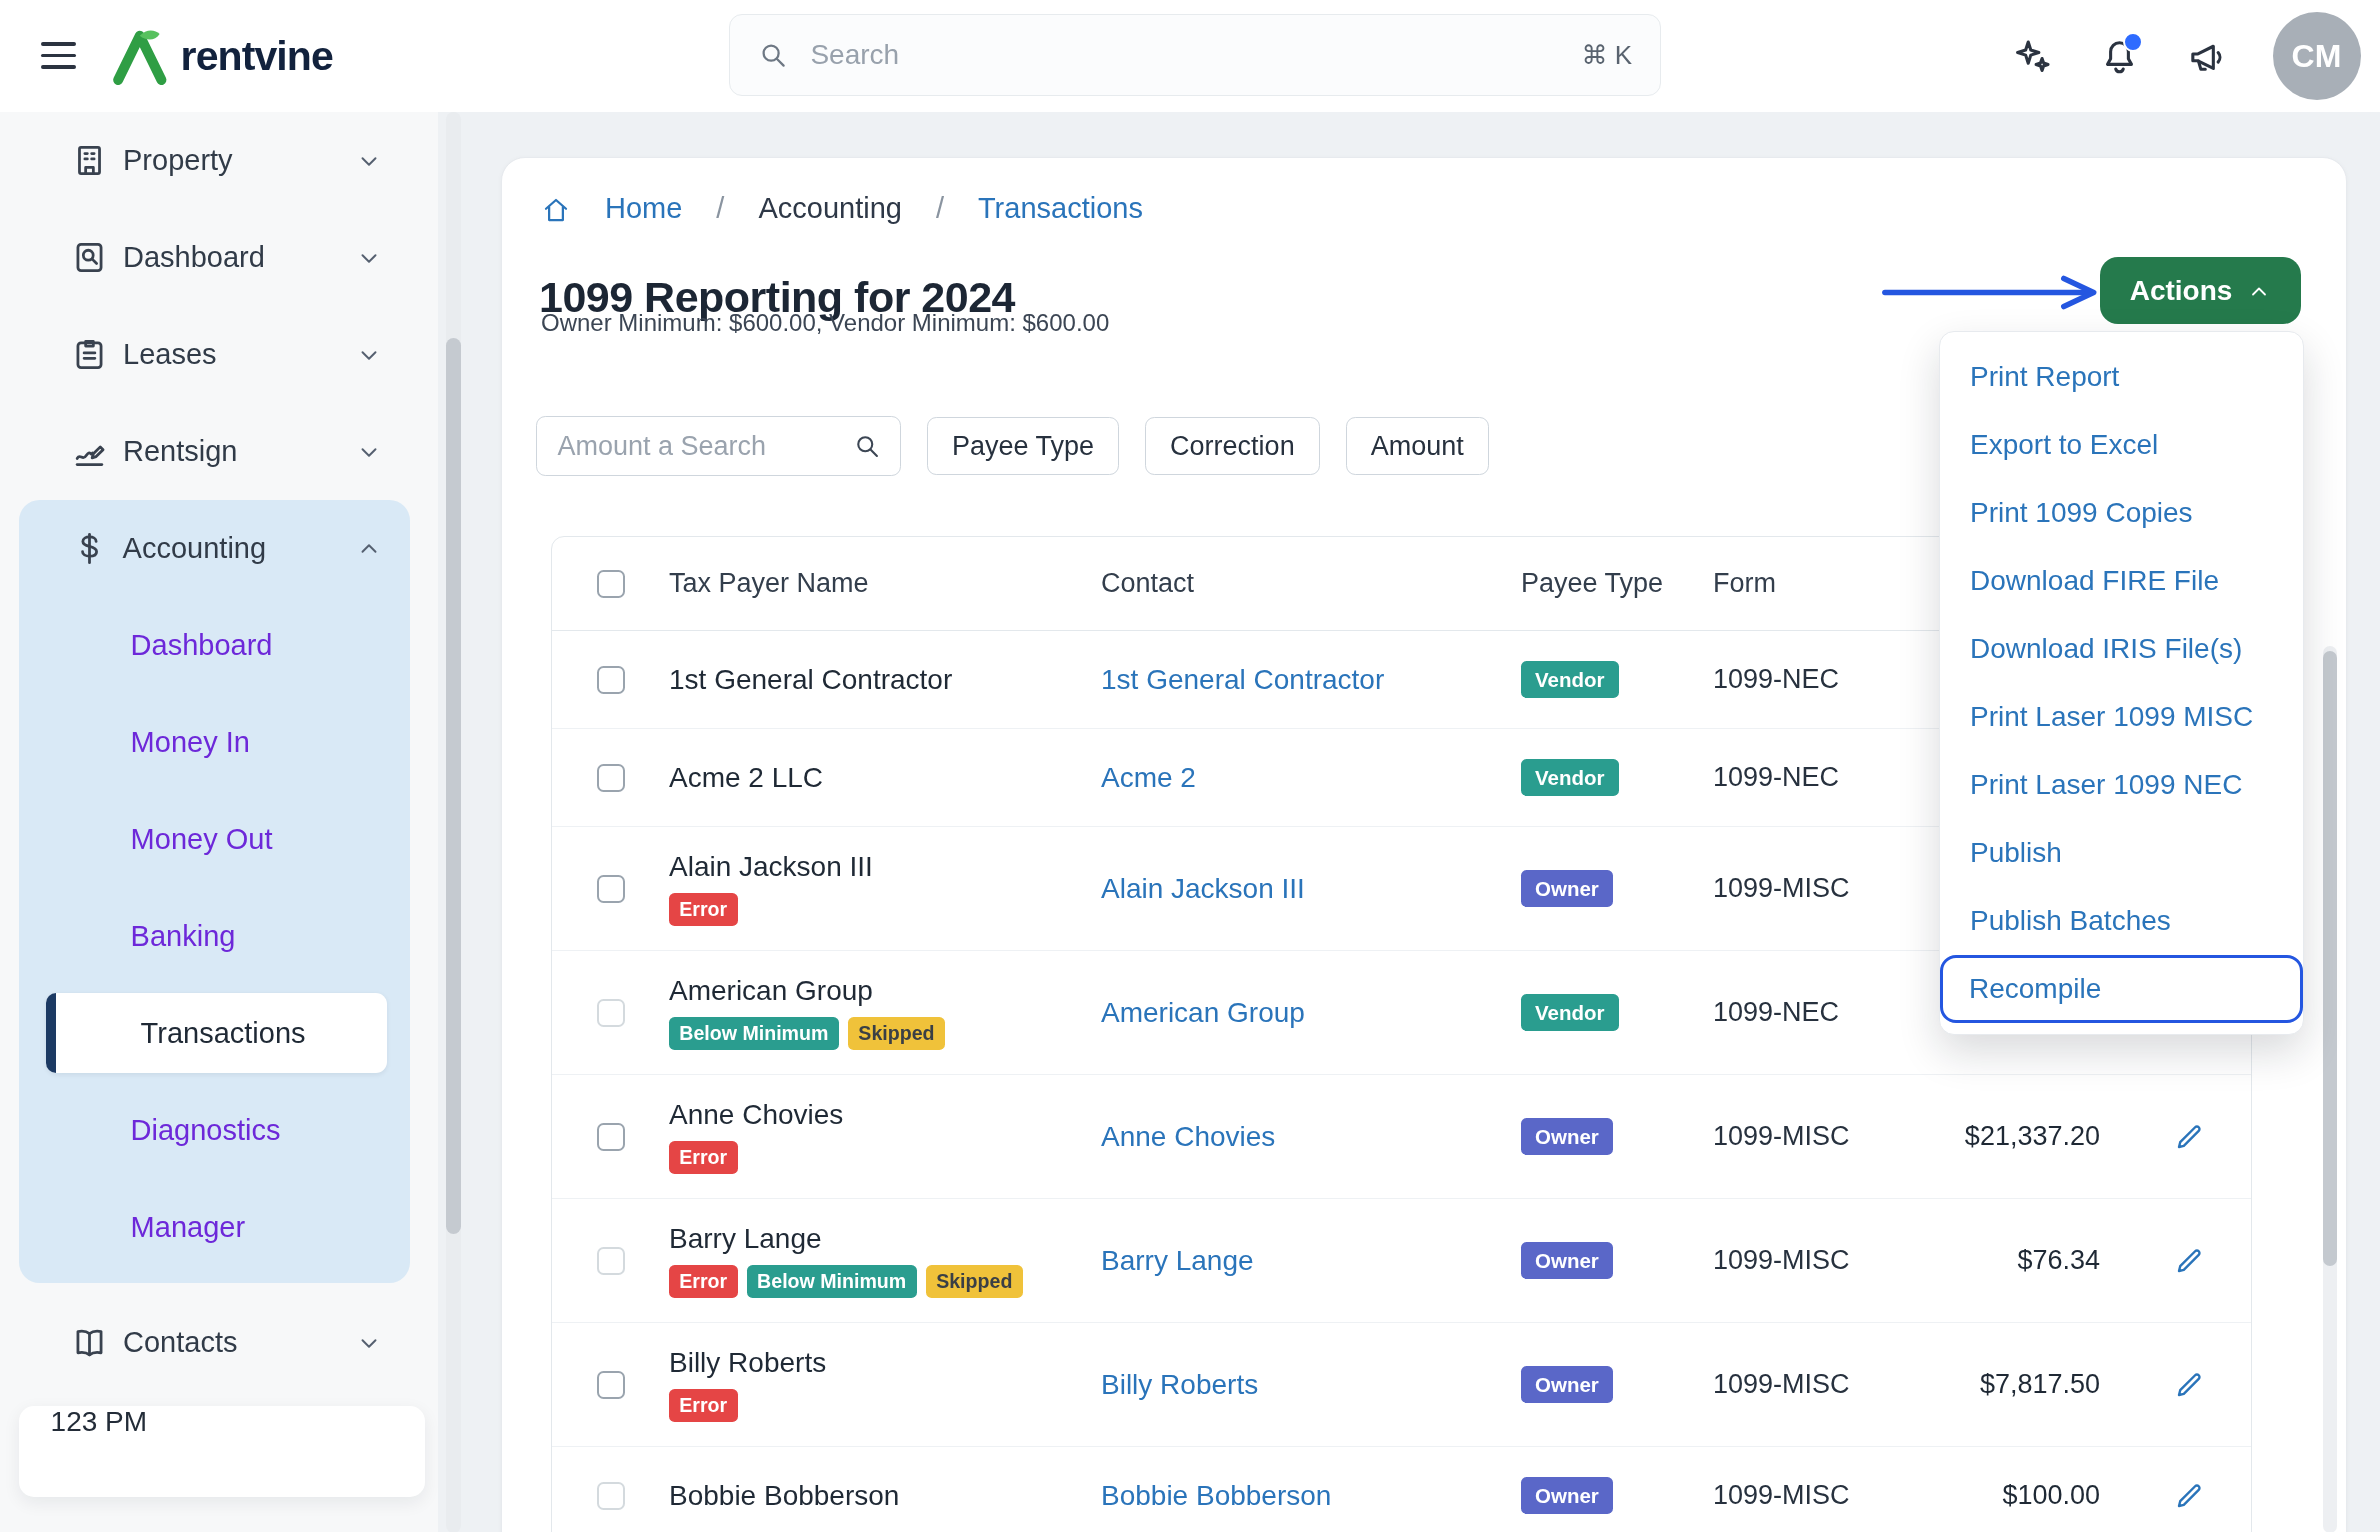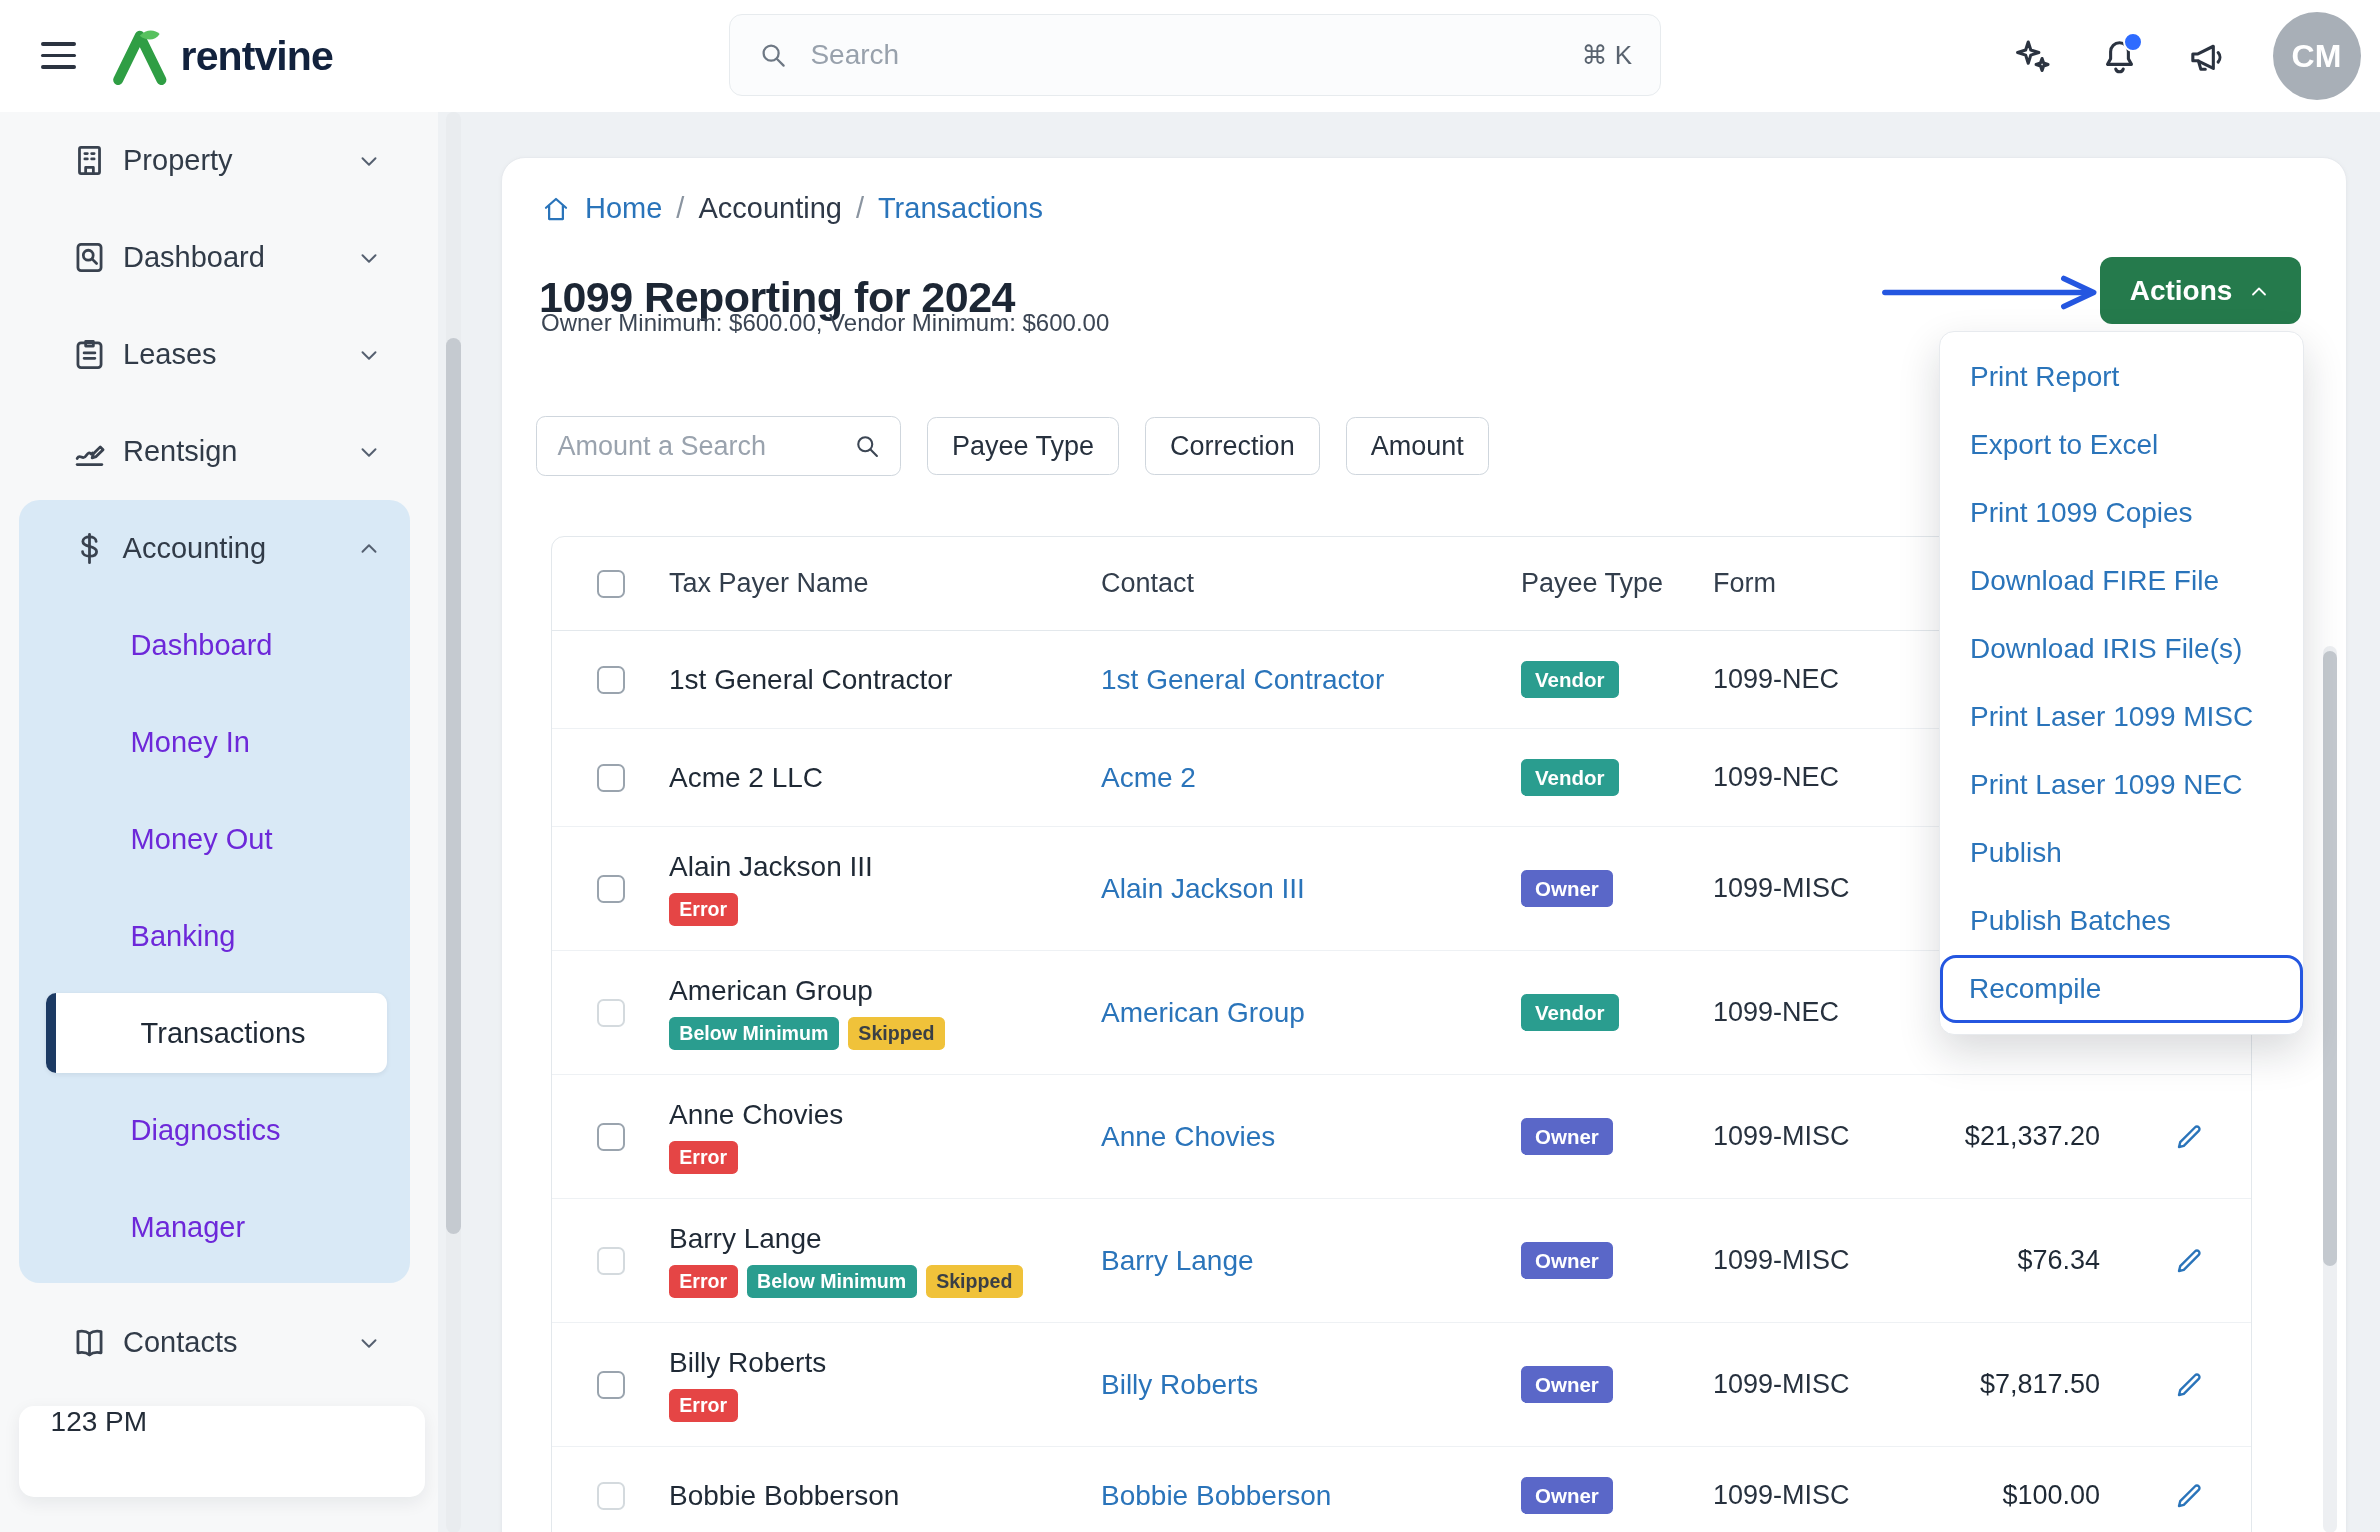--- a/index.html
+++ b/index.html
@@ -41,29 +41,29 @@
   .side-bottom-item{margin-top:11.2px}
   .clock{position:absolute;left:18.6px;bottom:36px;width:406px;height:91px;background:#fff;border-radius:15px;
        box-shadow:0 5.6px 17px rgba(16,24,40,.07);display:flex;padding-left:32px;box-sizing:border-box;
        font-size:28px;color:#232c38}
   .side-scroll{position:absolute;left:446px;top:0;bottom:0;width:15px;background:#e9ecef;border-radius:7.5px;cursor:pointer}
   .side-scroll-thumb{position:absolute;left:0;top:226px;width:15px;height:896px;background:#c5cad0;border-radius:7.5px}
 
   
   .card{position:absolute;left:501px;top:45px;right:34px;bottom:-37px;background:#fff;border-radius:24px;
        border:0.9px solid #e7eaee;box-shadow:0 1.9px 5.6px rgba(16,24,40,.04);z-index:1;overflow:hidden}
-  .breadcrumb{position:absolute;left:39px;top:34px;display:flex;align-items:center;gap:14px;font-size:29px}
+  .breadcrumb{position:absolute;left:39px;top:34px;display:flex;align-items:flex-end;gap:34px;font-size:29px}
   .bc-home{width:30px;height:30px;color:#2a74ba}
   .bc-link{color:#2a74ba;cursor:pointer}
   .bc-plain{color:#2e3847}
   .bc-sep{color:#8a94a0}
   .page-title{position:absolute;left:37px;top:86px;font-size:43px;font-weight:700;color:#1c2634;letter-spacing:-0.5px}
   .page-subtitle{position:absolute;left:39px;top:151px;font-size:24px;color:#3c4654}
   .actions-btn{position:absolute;right:45px;top:99px;height:67px;min-width:201px;background:#257a4c;border:none;
-       border-radius:12px;color:#fff;font-size:28px;font-weight:600;display:flex;align-items:center;justify-content:center;
+       border-radius:18px;color:#fff;font-size:28px;font-weight:600;display:flex;align-items:center;justify-content:center;
        gap:15px;cursor:pointer;z-index:5;padding:0 28px;box-sizing:border-box}
   .actions-chev{width:24px;height:24px;color:#fff}
 
   .filter-row{position:absolute;left:34px;top:258px;display:flex;gap:26px;align-items:center}
   .search-box{width:365px;height:60px;border:1.9px solid #cfd6dd;border-radius:9.3px;background:#fff;display:flex;
        align-items:center;padding:0 18.6px 0 20.5px;box-sizing:border-box;cursor:text}
   .sb-placeholder{color:#9aa3ae;font-size:27px;flex:1}
   .sb-icon{width:28px;height:28px;color:#3c4654}
   .filter-btn{height:58px;padding:0 24px;border:1.9px solid #cfd6dd;border-radius:9.3px;background:#fff;font-size:27px;
        color:#27313e;display:flex;align-items:center;cursor:pointer}

